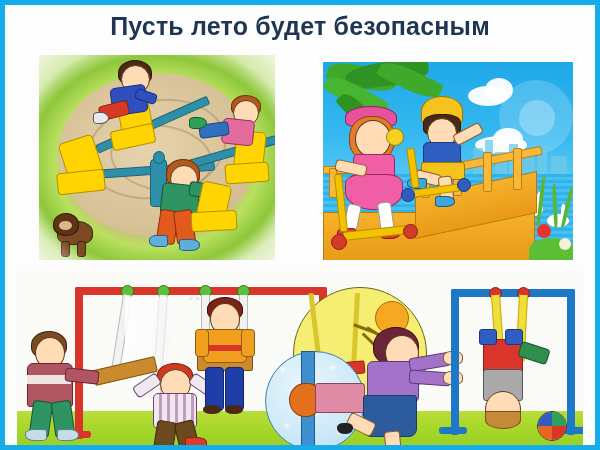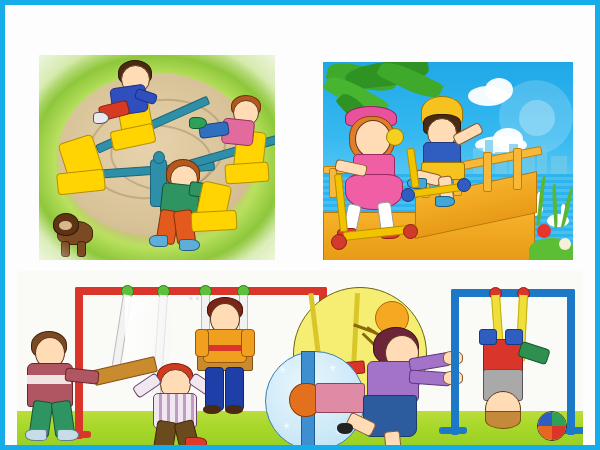--- a/index.html
+++ b/index.html
@@ -90,20 +90,21 @@
 
   .skirt{position:absolute;background:#2C5C9E;border:1.5px solid #1a3c6b;}
   .shoe{position:absolute;background:#222;border-radius:40% 40% 50% 50%;}
 </style>
 </head>
 <body>
 
 <div id="poster">
  <div id="inner">
 
+  <div id="title">Пусть лето будет безопасным</div>
 
   <div class="scene soft" id="scene-seesaw">
     <div class="s1-grass"></div>
     <div class="s1-sand"></div>
     <div class="s1-swirl" style="left:20%;top:22%;width:58%;height:46%;transform:rotate(-12deg);"></div>
     <div class="s1-swirl" style="left:30%;top:34%;width:42%;height:30%;transform:rotate(8deg);"></div>
 
     <div class="beam" style="left:58px;top:90px;width:120px;height:7px;transform:rotate(-24deg);transform-origin:left center;"></div>
     <div class="beam" style="left:56px;top:115px;width:118px;height:7px;transform:rotate(-4deg);transform-origin:left center;"></div>
     <div class="beam" style="left:140px;top:108px;width:100px;height:7px;transform:rotate(-16deg);transform-origin:left center;"></div>

